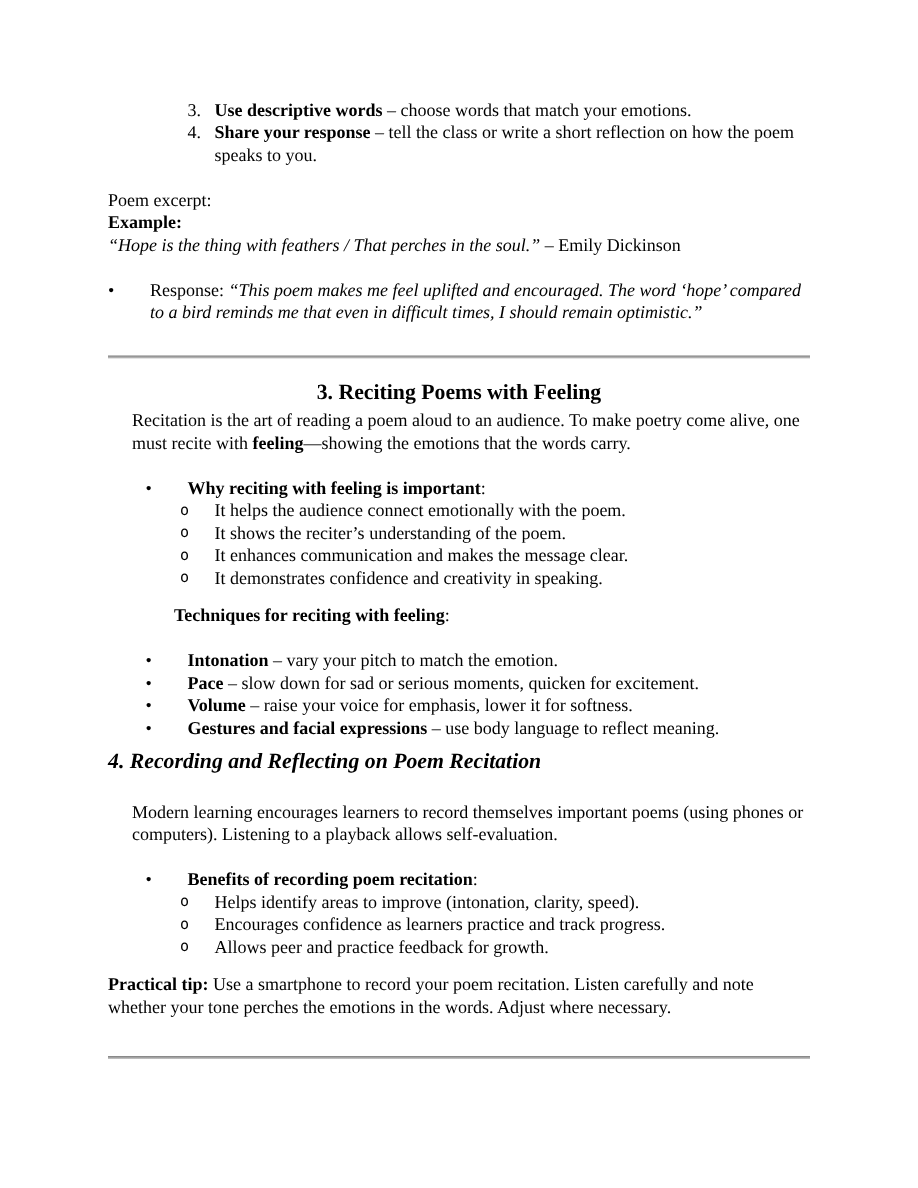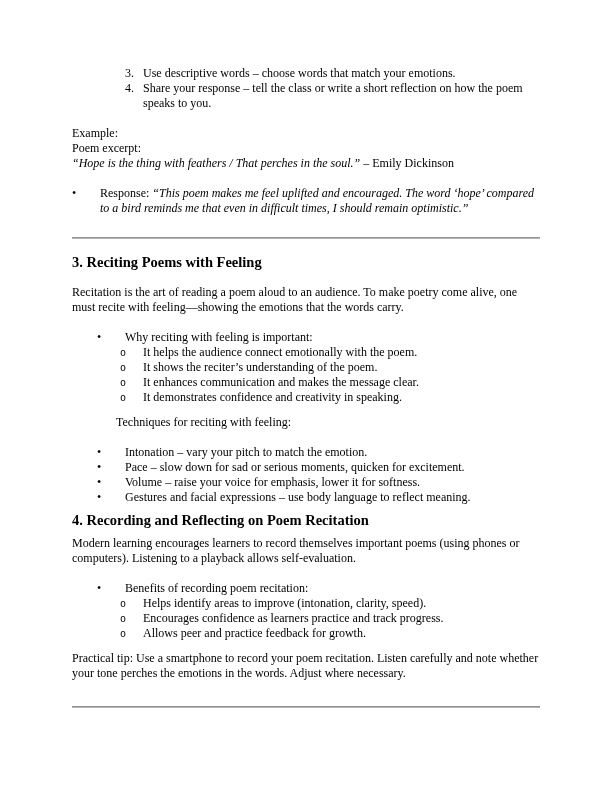--- a/index.html
+++ b/index.html
@@ -4,21 +4,21 @@
 <style>
   html, body { margin:0; padding:0; }
   body {
     width:612px; height:792px;
     background:#ffffff;
     font-family:"Liberation Serif", "DejaVu Serif", serif;
     font-size:12px; line-height:15px; color:#000000;
     overflow:hidden;
   }
   .page { width:612px; height:792px; box-sizing:border-box; padding:66px 72px 0 72px; }
-  b { font-weight:normal; }
+  b { font-weight:bold; }
   .it { font-style:italic; }
   
   .numlist { margin:0 0 15px 53px; }
   .nrow { display:flex; }
   .nmark { width:18px; flex:none; }
   .ntext { flex:1; }
   
   .example { margin:0 0 15px 0; }
   
   .brow { display:flex; margin-left:25px; }
@@ -26,23 +26,23 @@
   .btext { flex:1; }
   
   .srow { display:flex; margin-left:48px; }
   .smark { width:23px; flex:none; font-family:"DejaVu Sans Mono", monospace; font-size:10px; }
   .stext { flex:1; }
   .response { margin:0; }
   .rule { height:2px; border:none; background:linear-gradient(#7d7d7d,#c9c9c9); }
   .rule1 { margin:21px 0 14px 0; }
   .rule2 { margin:25px 0 0 0; }
   h2 { font-size:14.5px; line-height:18px; font-weight:bold; margin:0; }
-  .h-s3 { margin-bottom:14px; }
-  .h-s4 { margin-bottom:7px; }
-  .para { margin:0 0 15px 0; }
+  .h-s3 { margin-bottom:2px;text-align:center; }
+  .h-s4 { margin-bottom:17px;font-style:italic; }
+  .para { margin:0 0 15px 16px; }
   .whyblock { margin-bottom:10px; }
   .techlabel { margin-bottom:15px;margin-left:44px; }
   .techlist { margin-bottom:6px; }
   .benefitsblock { margin-bottom:10px; }
   .tip { margin:0; }
 </style>
 </head>
 <body>
 
 <div class="page">
@@ -52,22 +52,22 @@
       <span class="nmark">3.</span>
       <span class="ntext"><b>Use descriptive words</b><span> – choose words that match your emotions.</span></span>
     </div>
     <div class="nrow">
       <span class="nmark">4.</span>
       <span class="ntext"><b>Share your response</b><span> – tell the class or write a short reflection on how the poem speaks to you.</span></span>
     </div>
   </div>
 
   <div class="example">
+    <div>Poem excerpt:</div>
     <div><b>Example:</b></div>
-    <div>Poem excerpt:</div>
     <div><span class="it">“Hope is the thing with feathers / That perches in the soul.”</span><span> – Emily Dickinson</span></div>
   </div>
 
   <div class="brow response">
     <span class="bmark">•</span>
     <span class="btext"><span>Response: </span><span class="it">“This poem makes me feel uplifted and encouraged. The word ‘hope’ compared to a bird reminds me that even in difficult times, I should remain optimistic.”</span></span>
   </div>
 
   <div class="rule rule1"></div>
 

